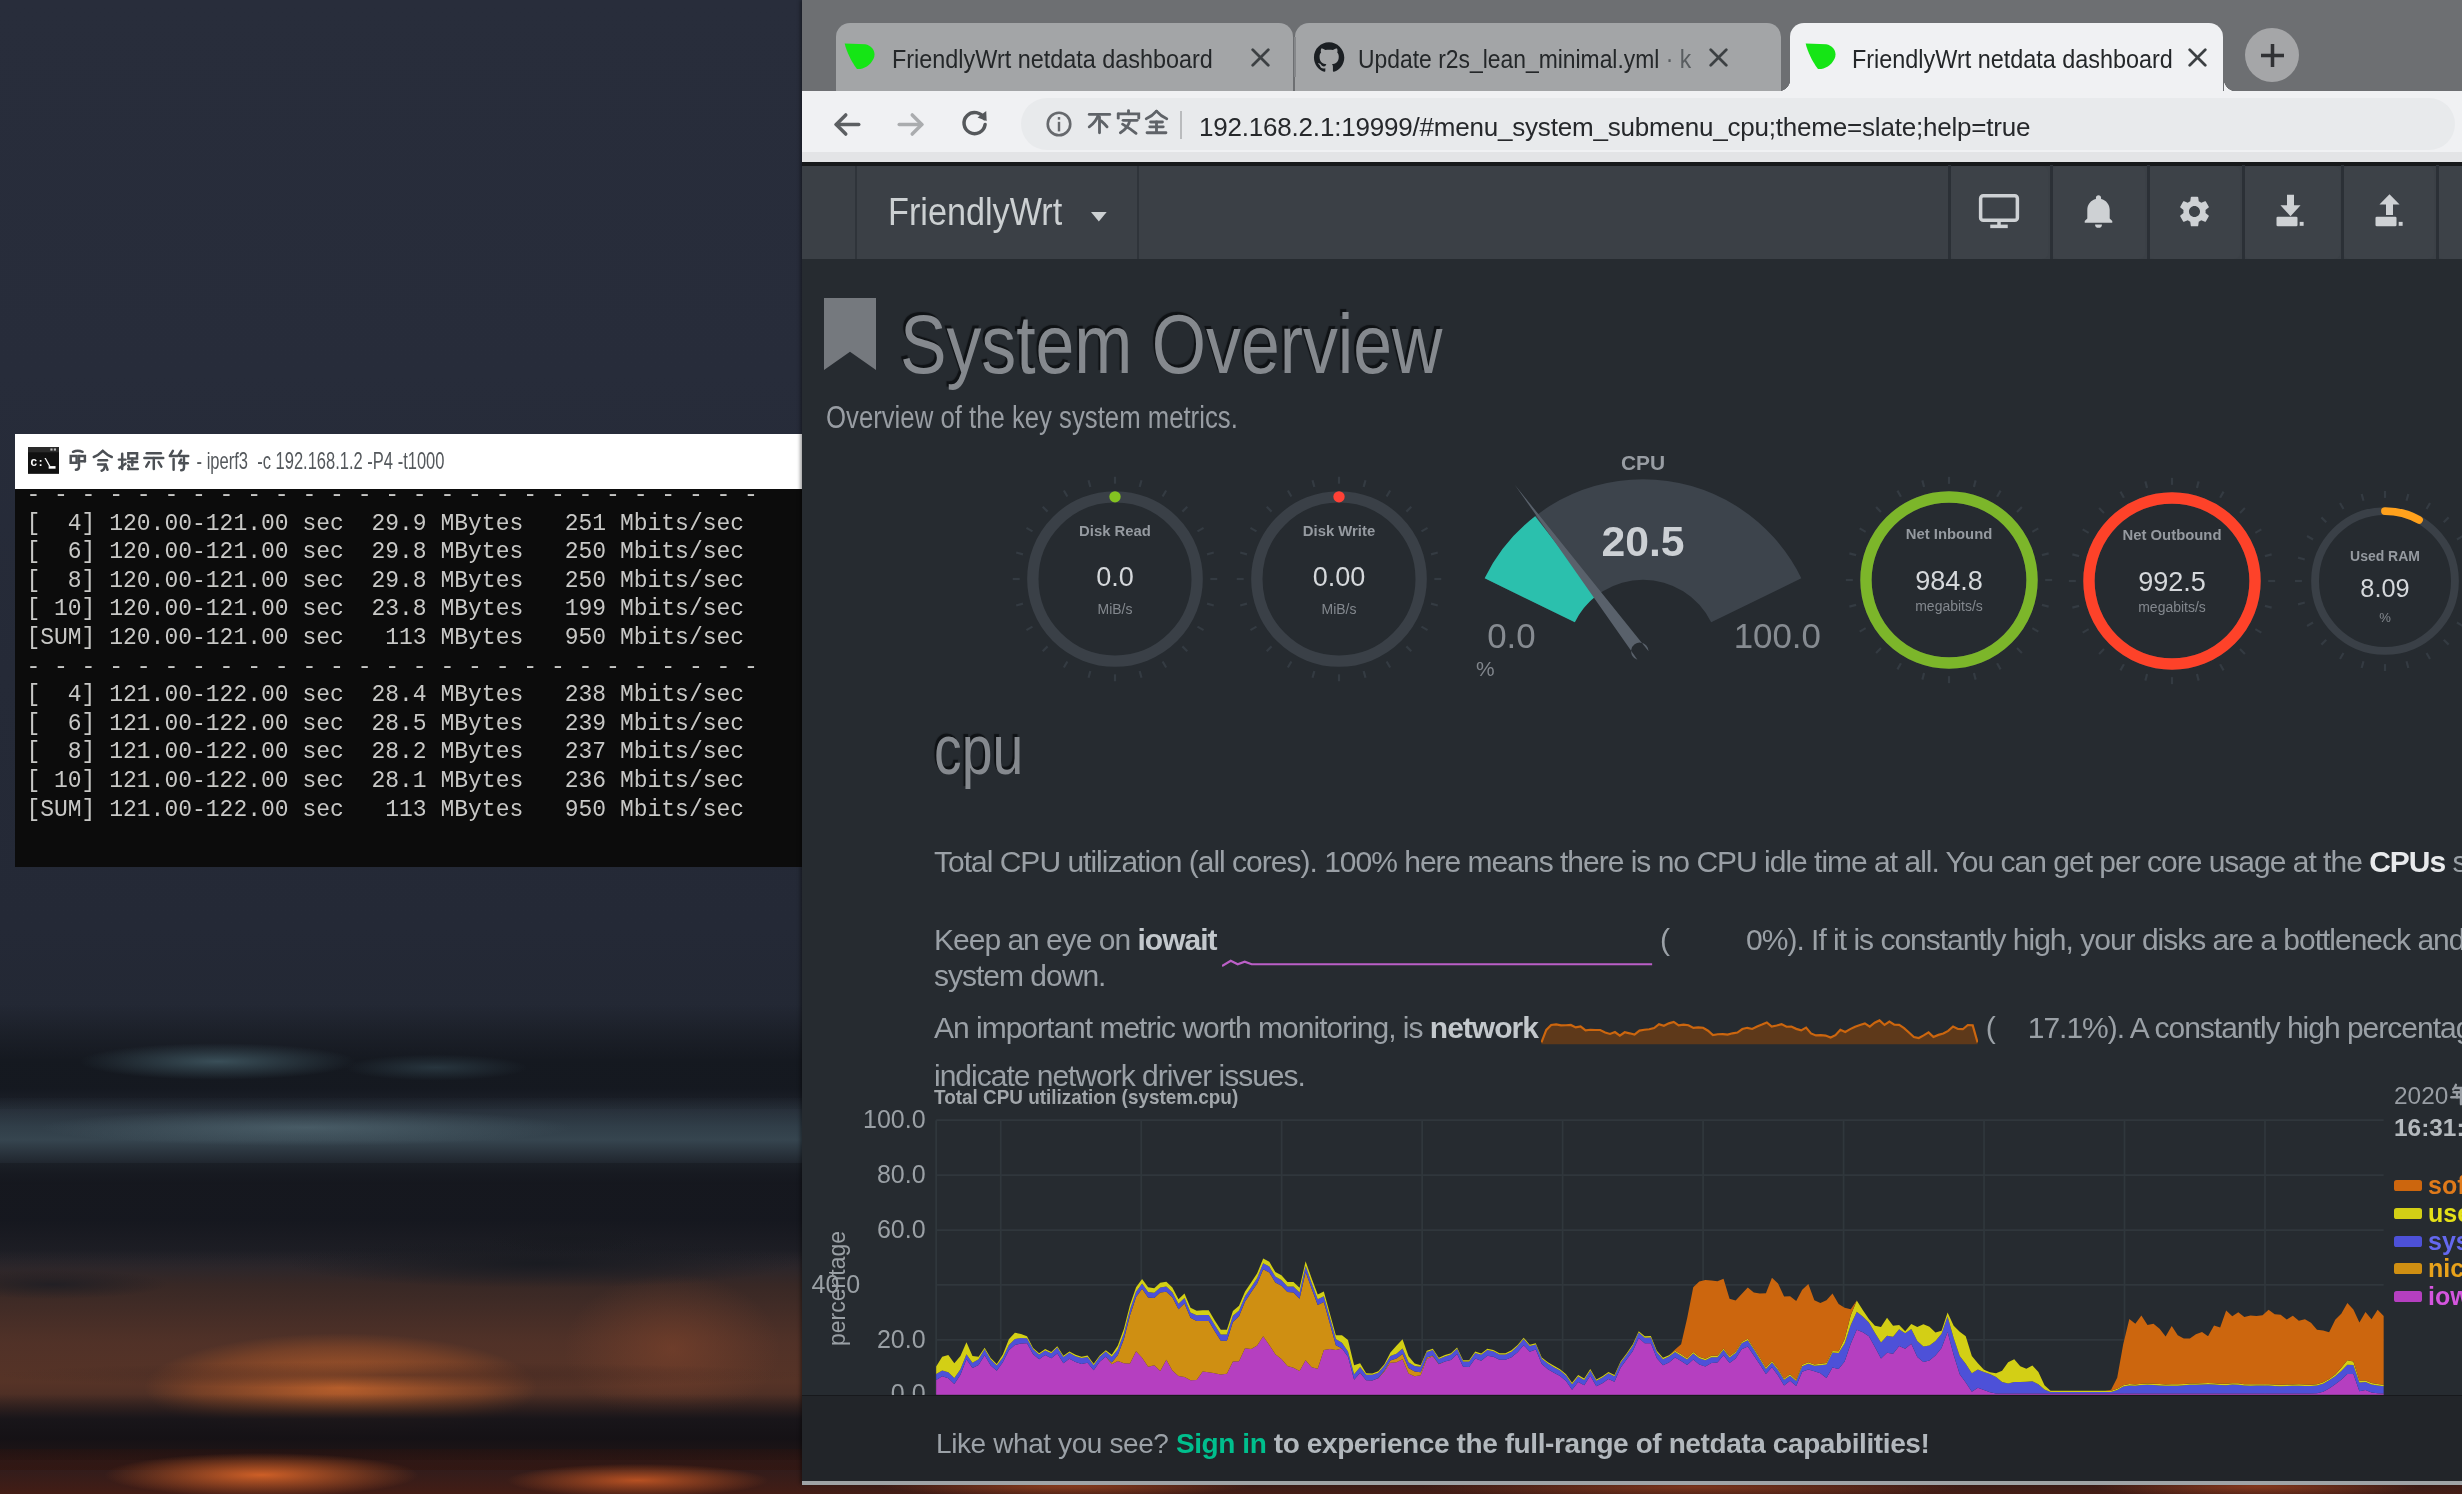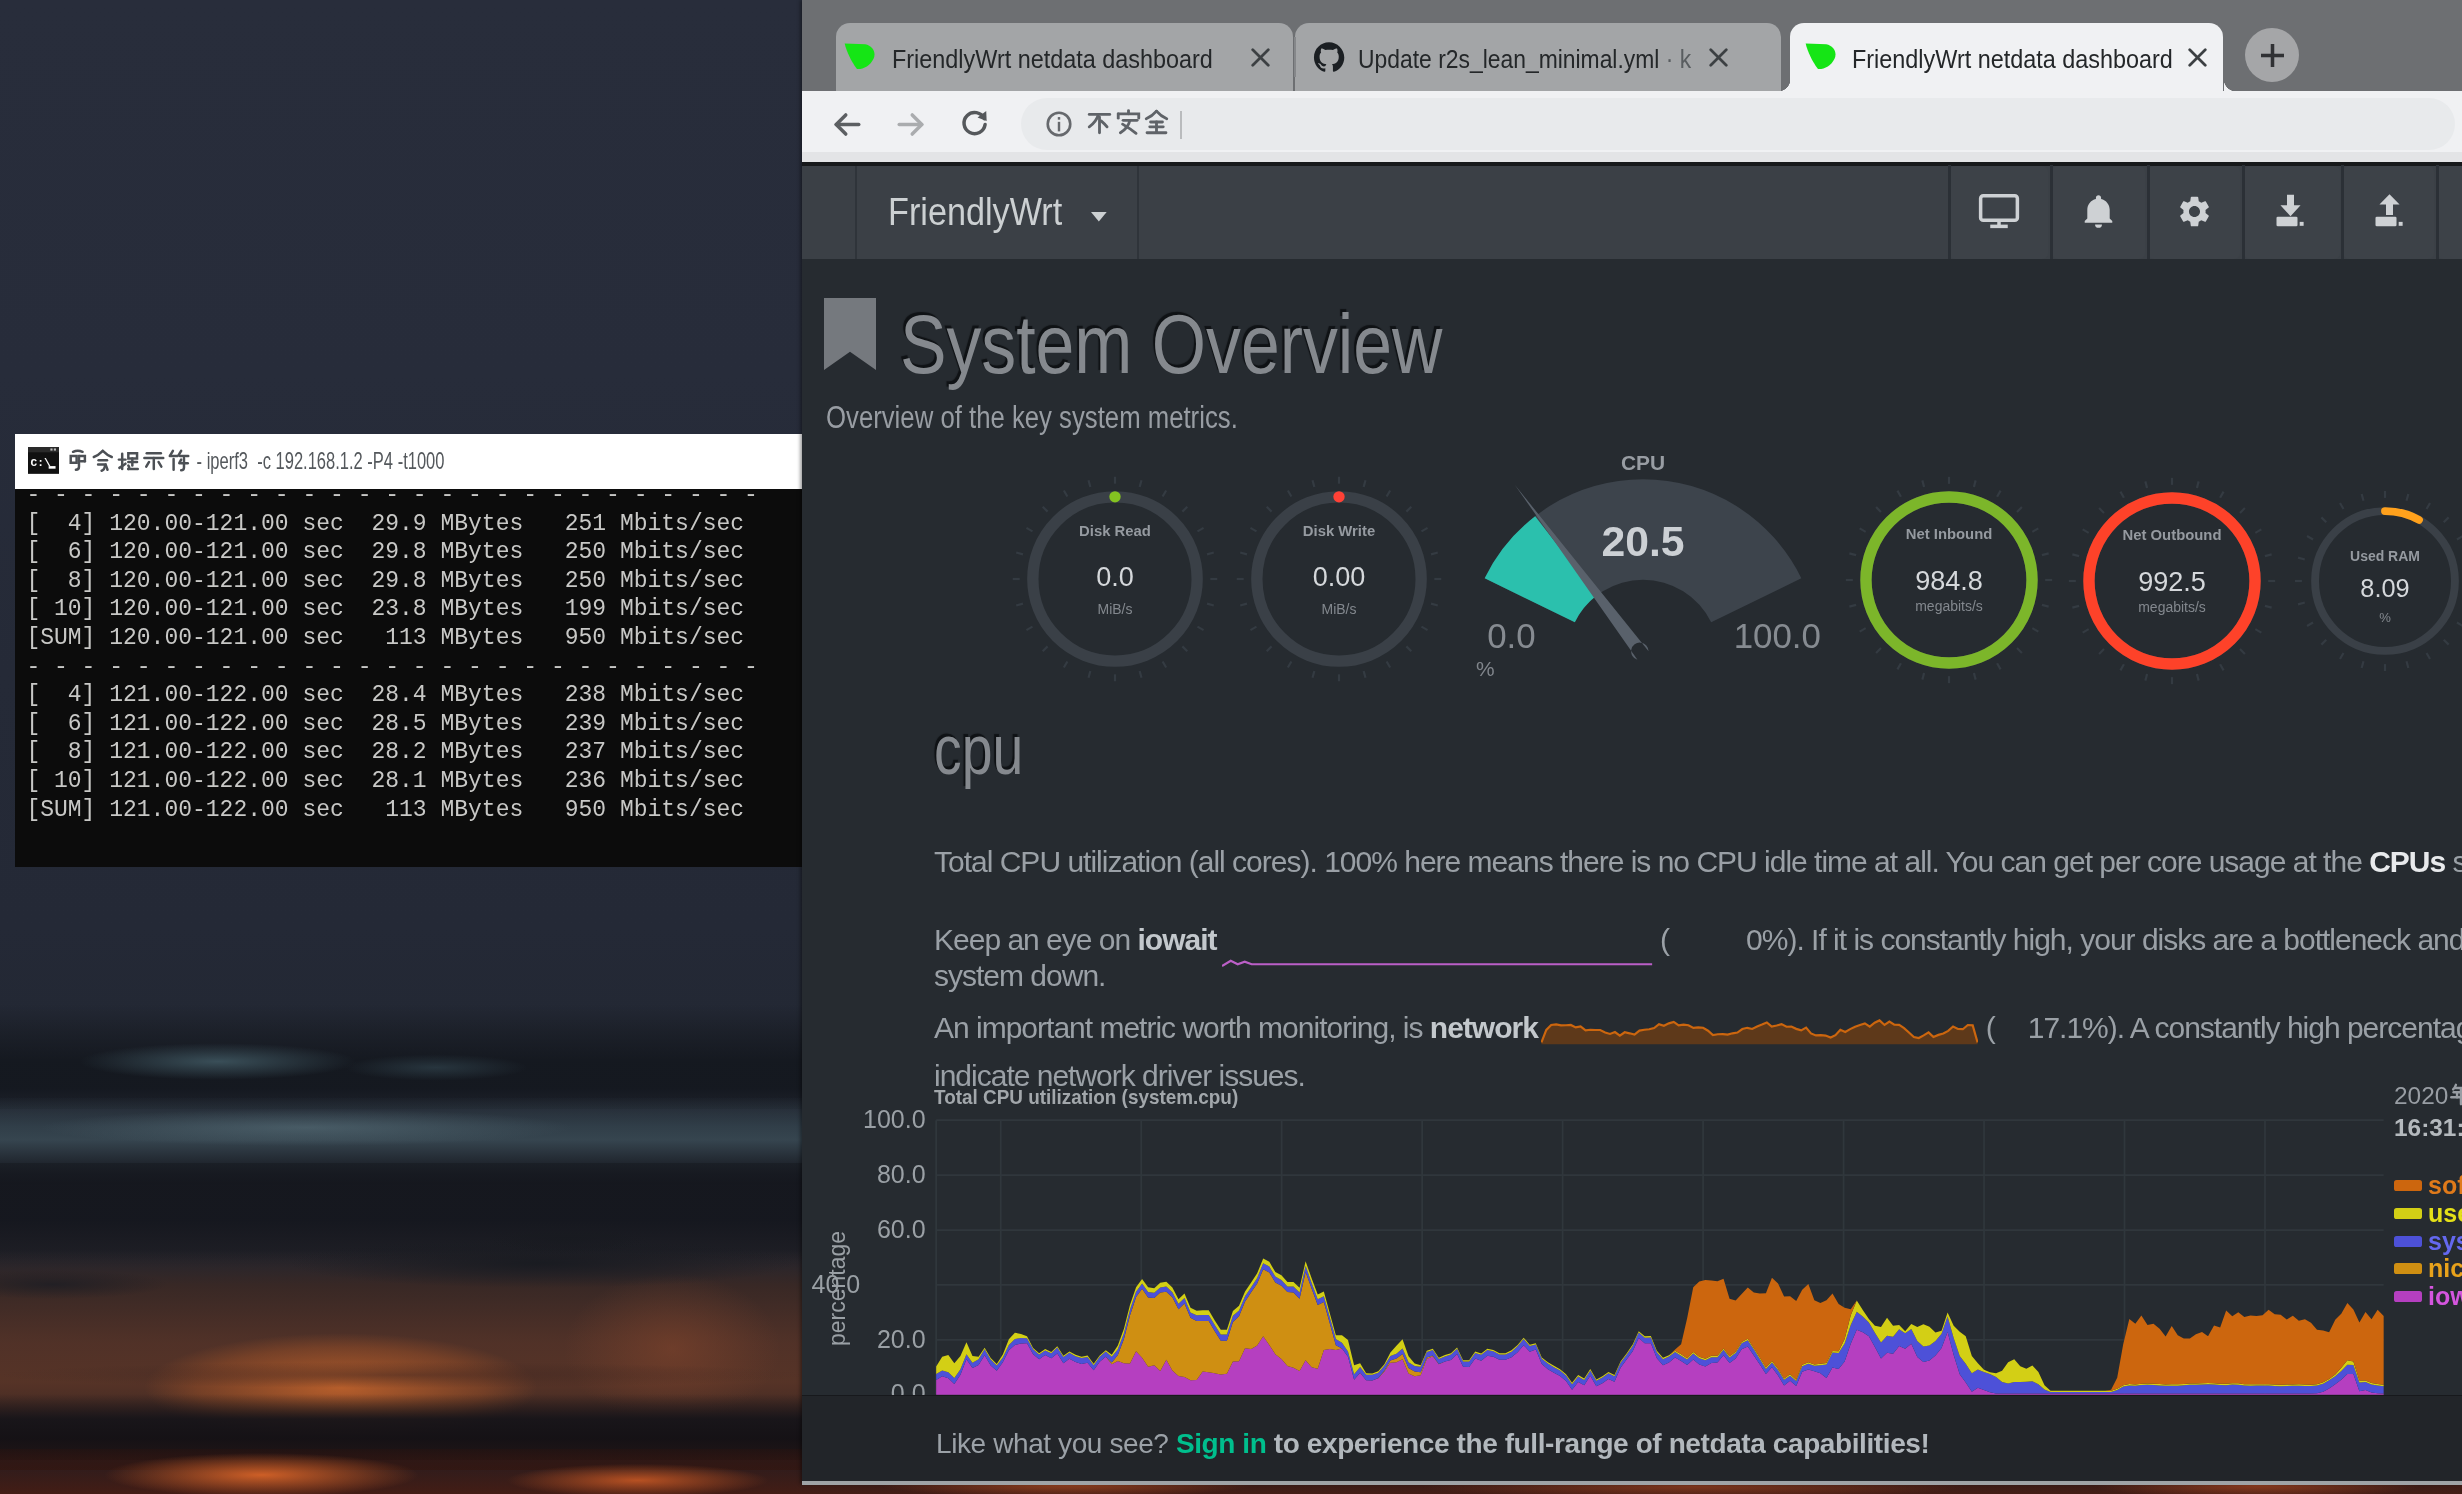--- a/index.html
+++ b/index.html
@@ -199,20 +199,21 @@
           <g stroke="#5f6368" stroke-width="10.5" fill="none" stroke-linecap="round">
             <path d="M50 8 Q35 26 12 36"></path>
             <path d="M50 8 Q65 26 88 36"></path>
             <path d="M28 48 H72"></path>
             <path d="M50 48 V82"></path>
             <path d="M25 66 H75"></path>
             <path d="M15 88 H85"></path>
           </g>
         </svg></div>
       <div class="abs" style="left:378px;top:111px;width:1.7px;height:28px;background:#b9bbbd"></div>
+      <div class="abs" style="left:397px;top:112px;font-size:26px;color:#26282b;letter-spacing:-0.2px">192.168.2.1:19999/#menu_system_submenu_cpu;theme=slate;help=true</div>
       <div class="abs" style="left:0;top:162px;width:1660px;height:1322px;background:#262b30;overflow:hidden">
         <div class="abs" style="left:0;top:0;width:1660px;height:3.5px;background:#17191b"></div>
         <div class="abs" style="left:0;top:3.5px;width:1660px;height:93px;background:#3b4046"></div>
         <div class="abs" style="left:53px;top:3.5px;width:1.7px;height:93px;background:#2f343a"></div>
         <div class="abs" style="left:335px;top:3.5px;width:1.7px;height:93px;background:#2f343a"></div>
         <div class="abs" style="left:86px;top:29px;font-size:38px;color:#ccd0d2;transform:scaleX(0.9);transform-origin:0 0;white-space:nowrap">FriendlyWrt</div>
         <svg class="abs" style="left:289px;top:50px" width="15.7" height="9.6" viewBox="0 0 18 11">
           <polygon points="0,0 18,0 9,11" fill="#ccd0d2"></polygon>
         </svg>
         <div class="abs" style="left:1147px;top:3.5px;width:99px;height:93px;background:#3d4248;border-radius:6.1px"></div>

